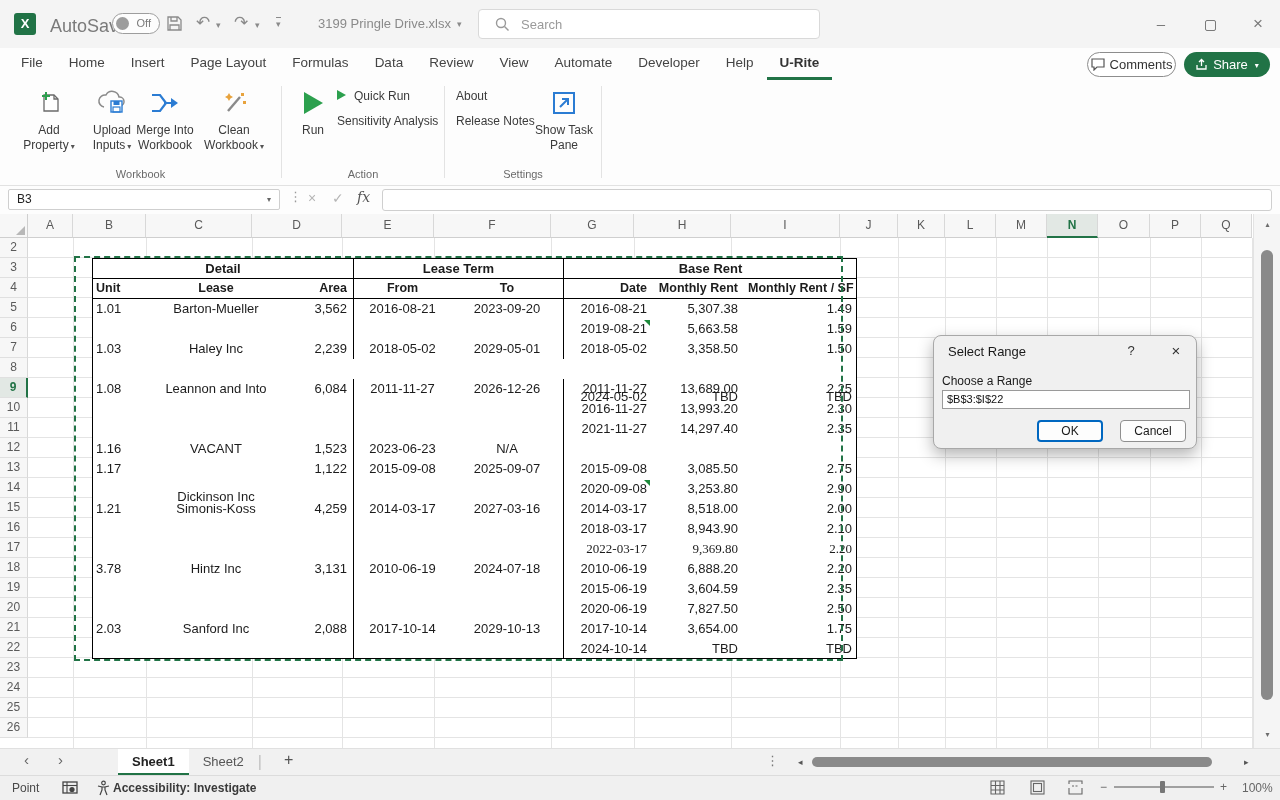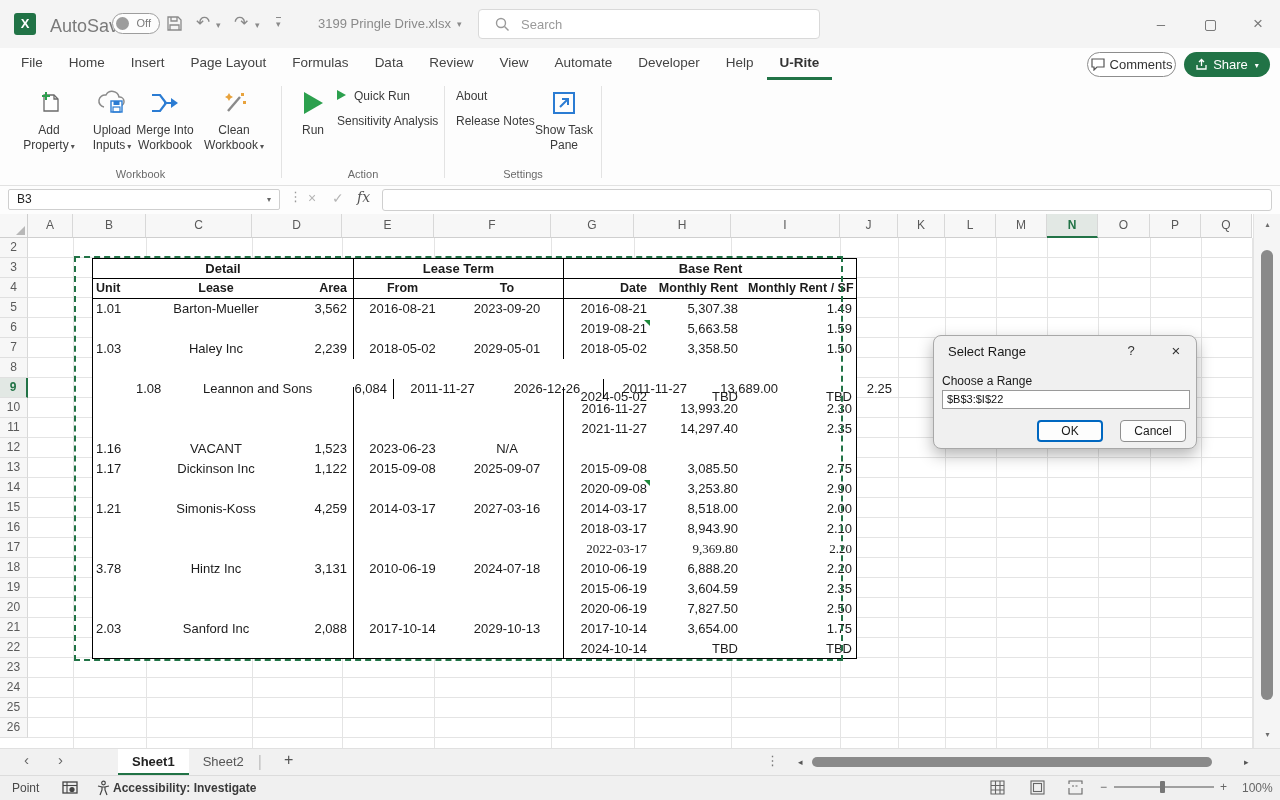--- a/index.html
+++ b/index.html
@@ -393,23 +393,23 @@
           <div class="trow" style="top: 100px; margin-top: 28px;">
             <div class="tcell al" style="left: 0px; width: 70px;"></div>
             <div class="tcell ac" style="left: 70px; width: 106px;"></div>
             <div class="tcell ar pr6 gline" style="left: 176px; width: 85px;"></div>
             <div class="tcell ac" style="left: 261px; width: 97px;"></div>
             <div class="tcell ac gline" style="left: 358px; width: 113px;"></div>
             <div class="tcell ar pr4" style="left: 471px; width: 87px;">2024-05-02</div>
             <div class="tcell ar pr10" style="left: 558px; width: 97px;">TBD</div>
             <div class="tcell ar pr5" style="left: 655px; width: 109px;">TBD</div>
           </div>
-          <div class="trow" style="top: 120px; margin-left: 40px;">
+          <div class="trow" style="top: 120px;">
             <div class="tcell al" style="left: 0px; width: 70px;">1.08</div>
-            <div class="tcell ac" style="left: 70px; width: 106px;">Leannon and Sons</div>
+            <div class="tcell ac" style="left: 70px; width: 106px;">Leannon and Into</div>
             <div class="tcell ar pr6 gline" style="left: 176px; width: 85px;">6,084</div>
             <div class="tcell ac" style="left: 261px; width: 97px;">2011-11-27</div>
             <div class="tcell ac gline" style="left: 358px; width: 113px;">2026-12-26</div>
             <div class="tcell ar pr4" style="left: 471px; width: 87px;">2011-11-27</div>
             <div class="tcell ar pr10" style="left: 558px; width: 97px;">13,689.00</div>
             <div class="tcell ar pr5" style="left: 655px; width: 109px;">2.25</div>
           </div>
           <div class="trow" style="top: 140px;">
             <div class="tcell al" style="left: 0px; width: 70px;"></div>
             <div class="tcell ac" style="left: 70px; width: 106px;"></div>
@@ -435,21 +435,21 @@
             <div class="tcell ac" style="left: 70px; width: 106px;">VACANT</div>
             <div class="tcell ar pr6 gline" style="left: 176px; width: 85px;">1,523</div>
             <div class="tcell ac" style="left: 261px; width: 97px;">2023-06-23</div>
             <div class="tcell ac gline" style="left: 358px; width: 113px;">N/A</div>
             <div class="tcell ar pr4" style="left: 471px; width: 87px;"></div>
             <div class="tcell ar pr10" style="left: 558px; width: 97px;"></div>
             <div class="tcell ar pr5" style="left: 655px; width: 109px;"></div>
           </div>
           <div class="trow" style="top: 200px;">
             <div class="tcell al" style="left: 0px; width: 70px;">1.17</div>
-            <div class="tcell ac" style="left: 70px; width: 106px;">Dickinson Inc</div>
+            <div class="tcell ac" style="left: 70px; width: 106px; margin-top: 28px;">Dickinson Inc</div>
             <div class="tcell ar pr6 gline" style="left: 176px; width: 85px;">1,122</div>
             <div class="tcell ac" style="left: 261px; width: 97px;">2015-09-08</div>
             <div class="tcell ac gline" style="left: 358px; width: 113px;">2025-09-07</div>
             <div class="tcell ar pr4" style="left: 471px; width: 87px;">2015-09-08</div>
             <div class="tcell ar pr10" style="left: 558px; width: 97px;">3,085.50</div>
             <div class="tcell ar pr5" style="left: 655px; width: 109px;">2.75</div>
           </div>
           <div class="trow" style="top: 220px;">
             <div class="tcell al" style="left: 0px; width: 70px;"></div>
             <div class="tcell ac" style="left: 70px; width: 106px;"></div>

